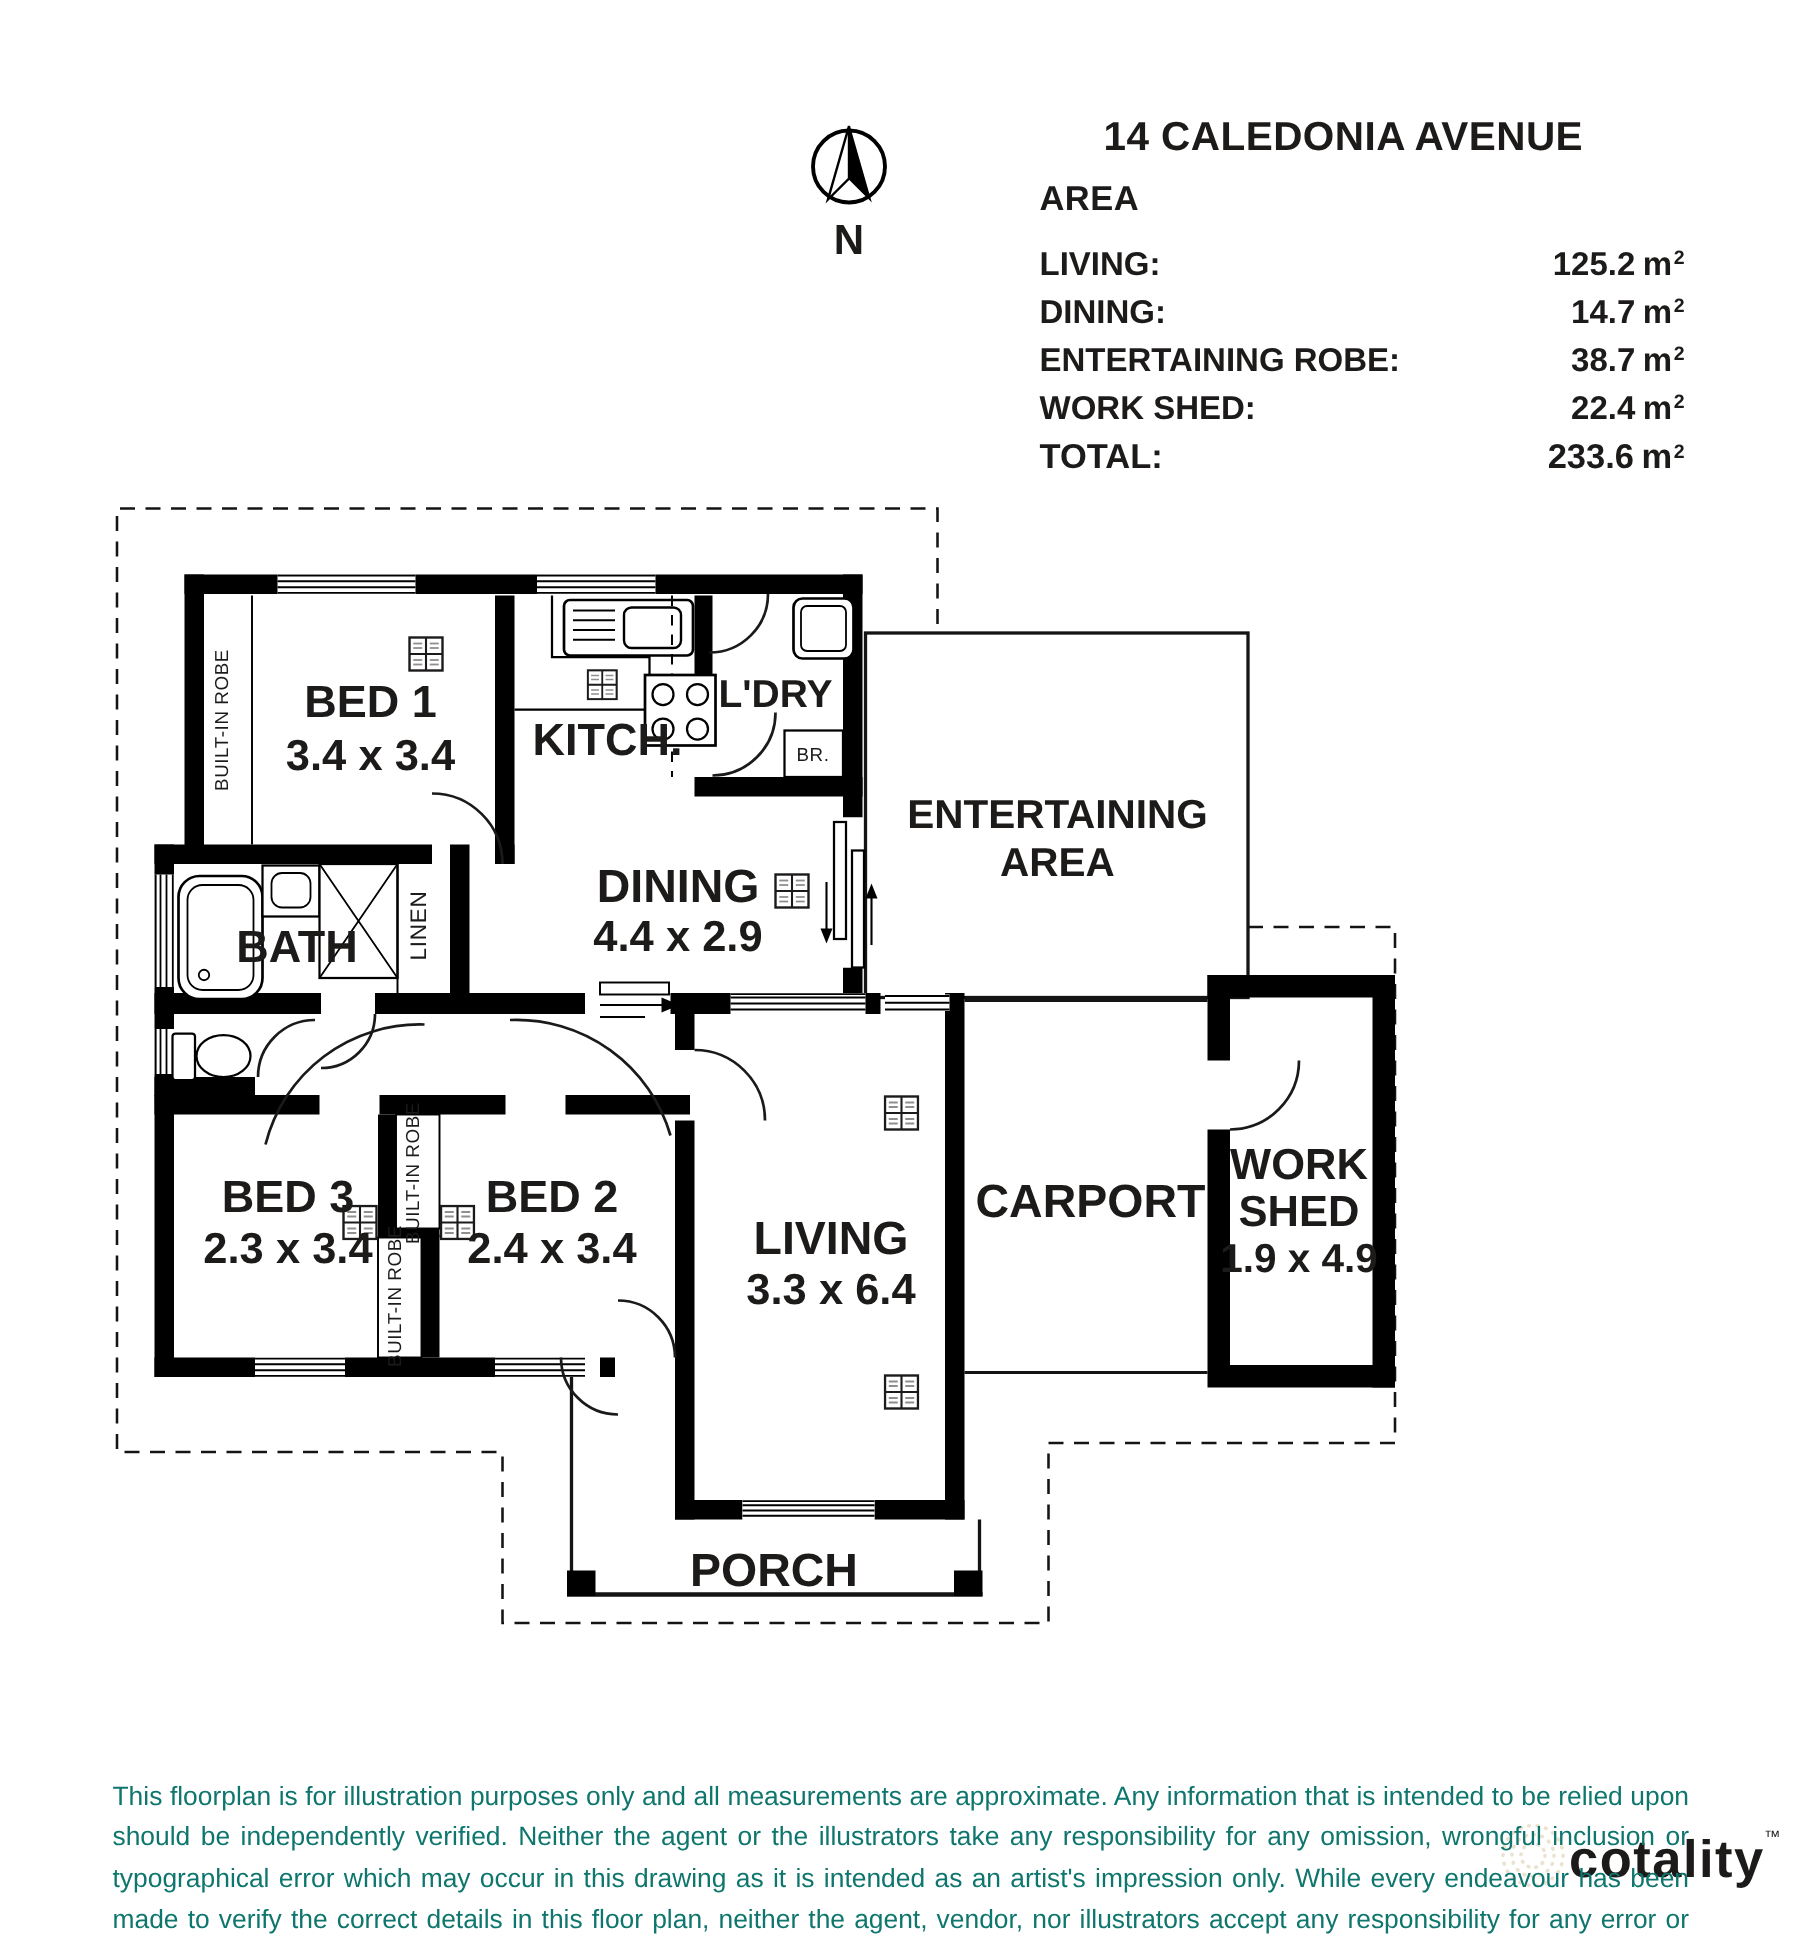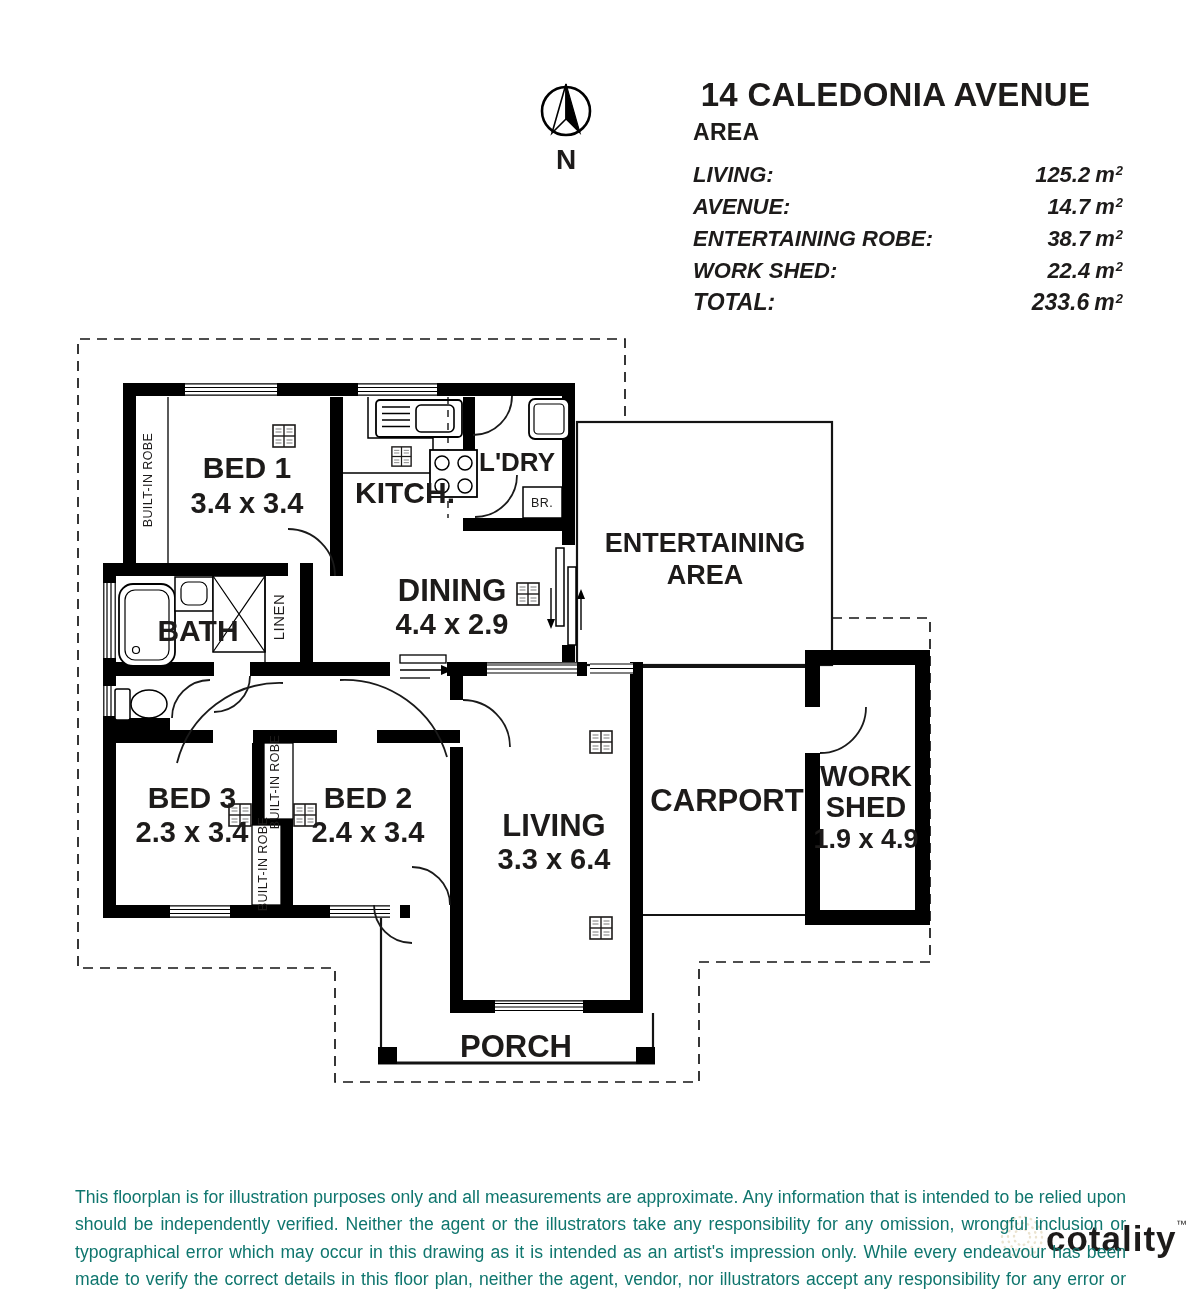--- a/index.html
+++ b/index.html
@@ -1,23 +1,23 @@
 <!DOCTYPE html>
 <html><head>
 <meta charset="utf-8">
 <style>
   html,body{margin:0;padding:0;background:#fff;}
   .page{position:relative;width:1200px;height:1291px;background:#fff;overflow:hidden;
         font-family:"Liberation Sans",sans-serif;color:#1d1b1a;}
   .abs{position:absolute;}
-  .title{left:663px;top:76px;width:465px;text-align:center;font-size:33px;font-weight:700;letter-spacing:.3px;}
+  .title{left:663px;top:76px;width:465px;text-align:center;font-size:27px;font-weight:700;letter-spacing:.3px;}
   .area-head{left:693px;top:119px;font-size:23px;font-weight:700;letter-spacing:.3px;}
   .area-table{left:693px;top:164px;width:430px;}
-  .arow{display:flex;justify-content:space-between;align-items:flex-end;height:24px;margin-bottom:8px;
-        font-size:22px;font-weight:700;font-style:italic;}
+  .arow{display:flex;justify-content:space-between;align-items:center;height:24px;margin-bottom:8px;
+        font-size:22px;font-weight:700;}
   .arow .val{white-space:nowrap;}
   .arow .unit{margin-left:5px;}
   .arow sup{font-size:13px;line-height:0;vertical-align:7px;margin-left:1px;}
   .total-row{margin-top:0;font-size:23px;}
   .disclaimer{left:75px;top:1184px;width:1051px;font-size:17.6px;line-height:27.4px;
               text-align:justify;color:#0f766e;font-weight:400;}
   svg{position:absolute;left:0;top:0;}
   svg text{font-family:"Liberation Sans",sans-serif;fill:#1d1b1a;}
   .t31{font-size:31px;font-weight:700;}
   .t30{font-size:30px;font-weight:700;}
@@ -288,21 +288,21 @@
 
   <div class="abs title">14 CALEDONIA AVENUE</div>
   <div class="abs area-head">AREA</div>
 
   <div class="abs area-table">
     <div class="arow">
       <span>LIVING:</span>
       <span class="val"><span>125.2</span><span class="unit">m</span><sup>2</sup></span>
     </div>
     <div class="arow">
-      <span>AVENUE:</span>
+      <span>DINING:</span>
       <span class="val"><span>14.7</span><span class="unit">m</span><sup>2</sup></span>
     </div>
     <div class="arow">
       <span>ENTERTAINING ROBE:</span>
       <span class="val"><span>38.7</span><span class="unit">m</span><sup>2</sup></span>
     </div>
     <div class="arow">
       <span>WORK SHED:</span>
       <span class="val"><span>22.4</span><span class="unit">m</span><sup>2</sup></span>
     </div>

